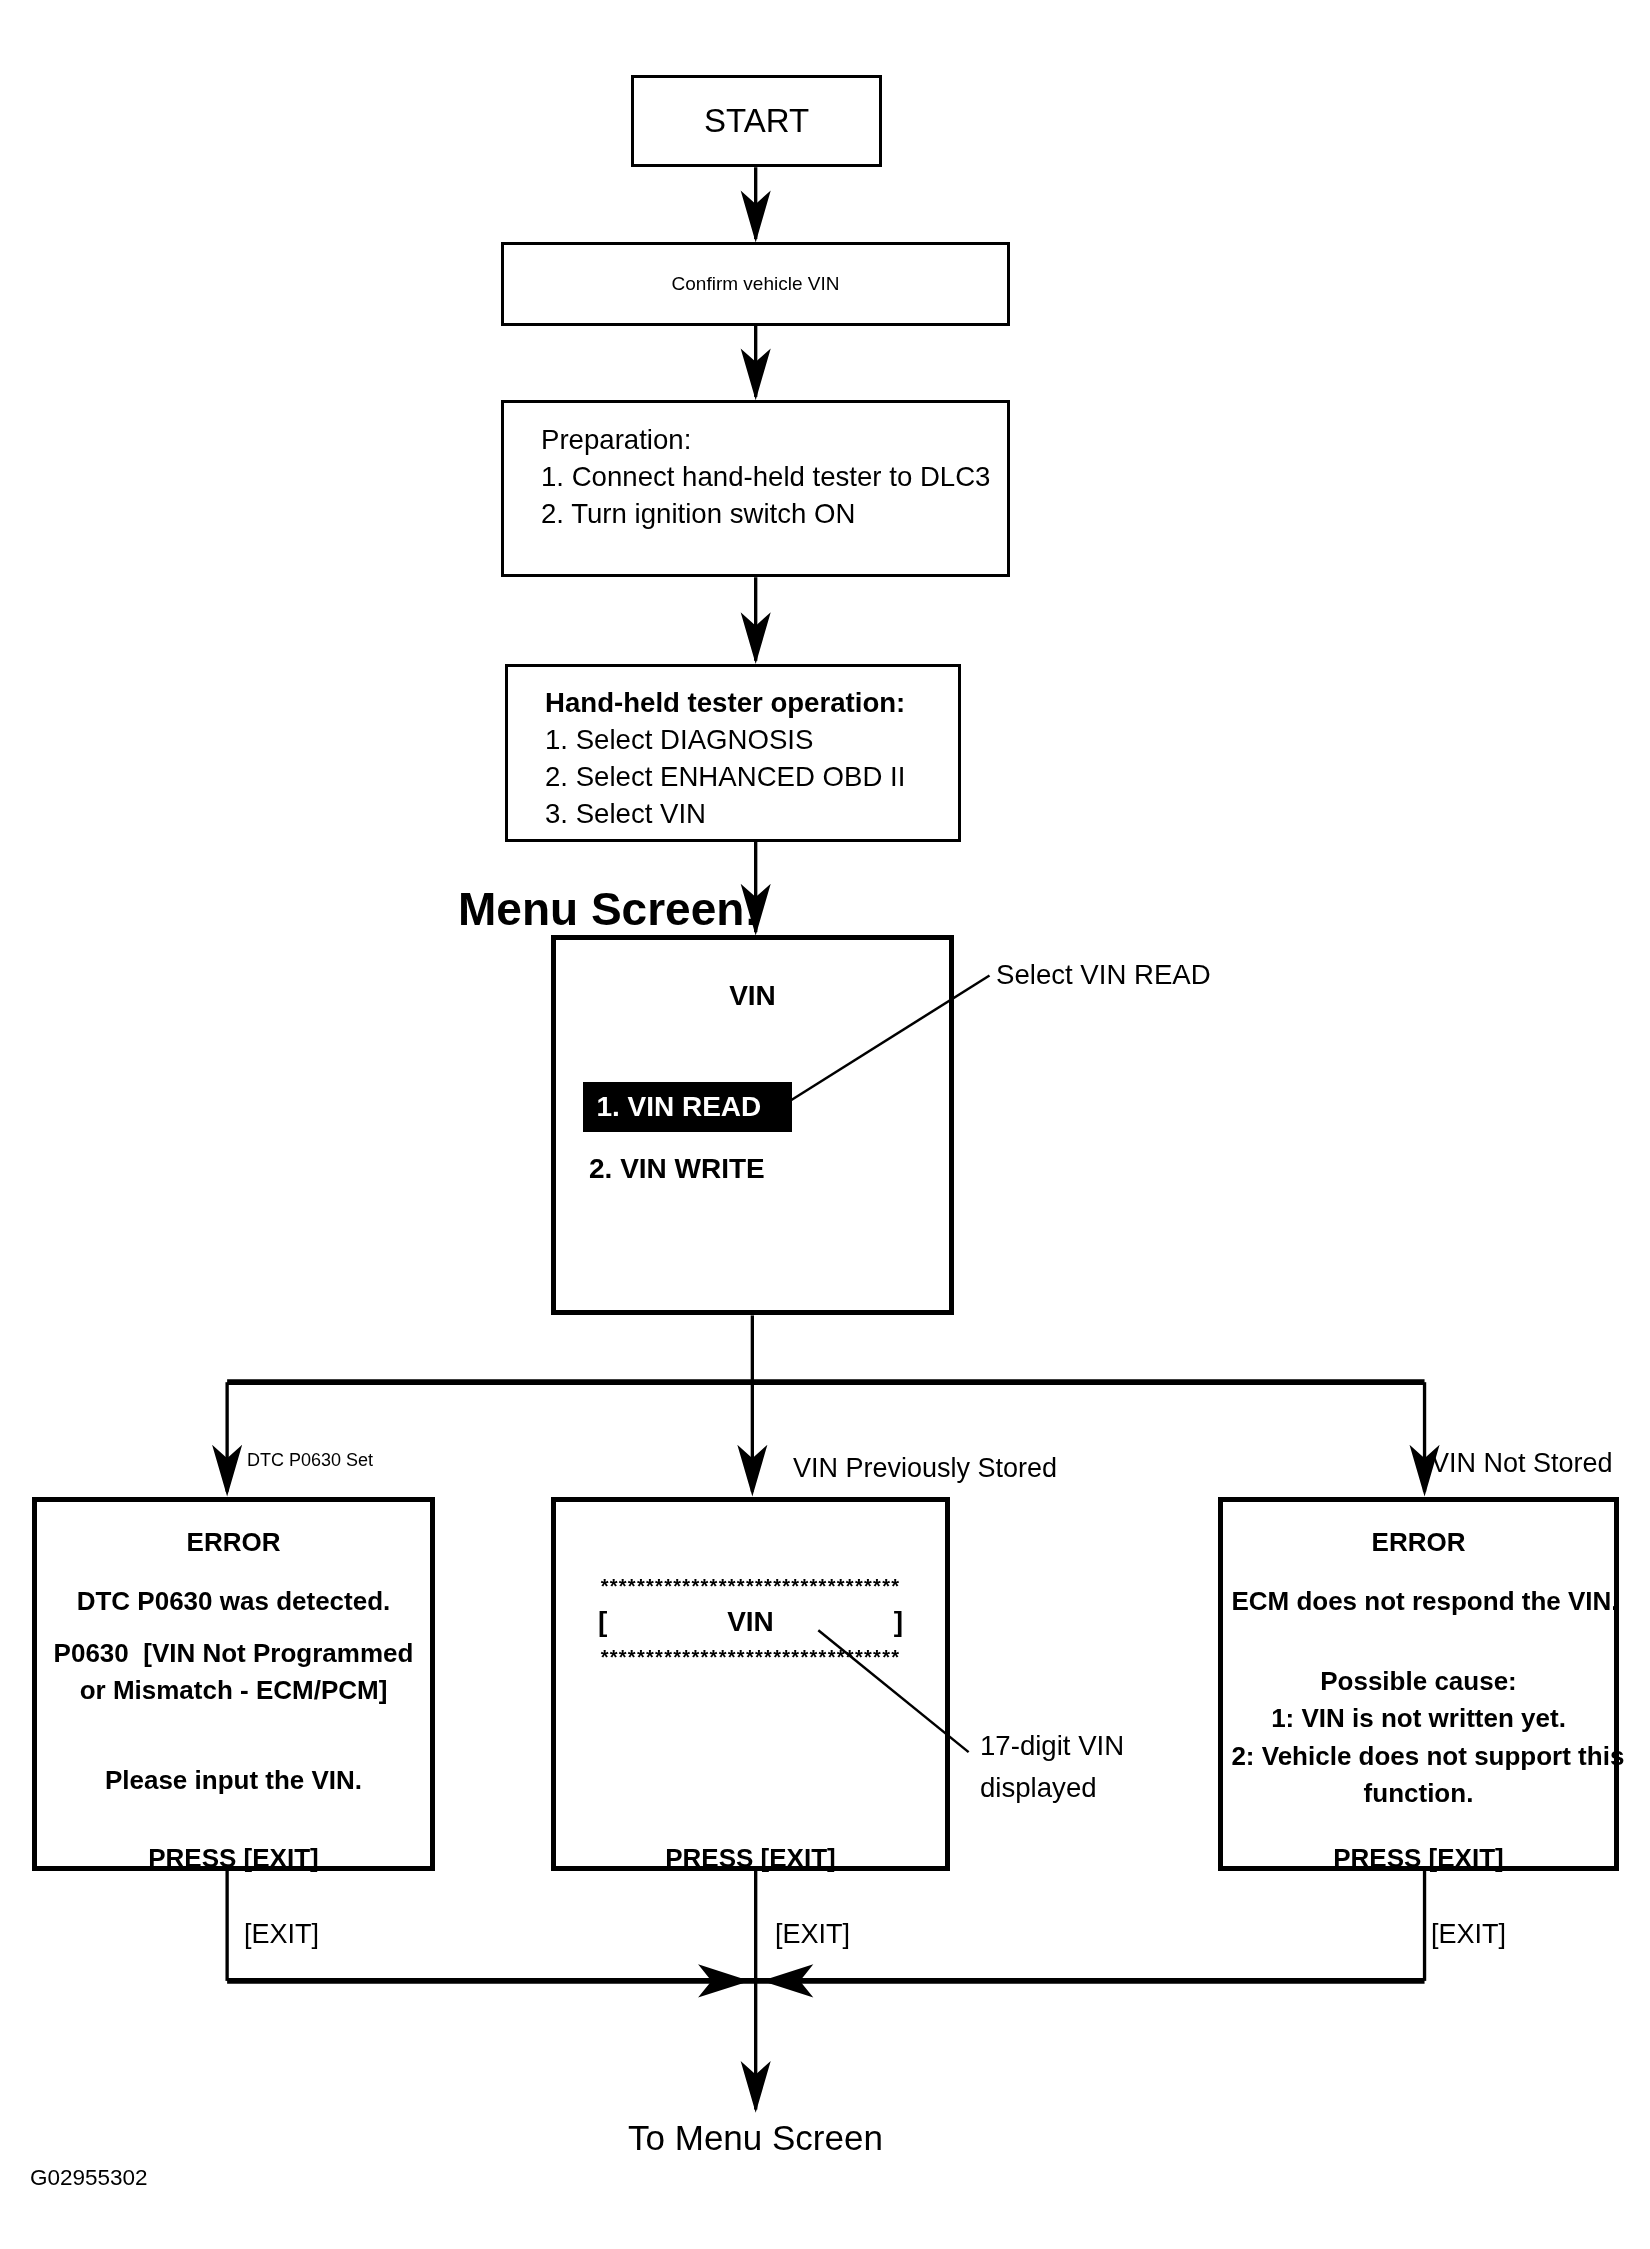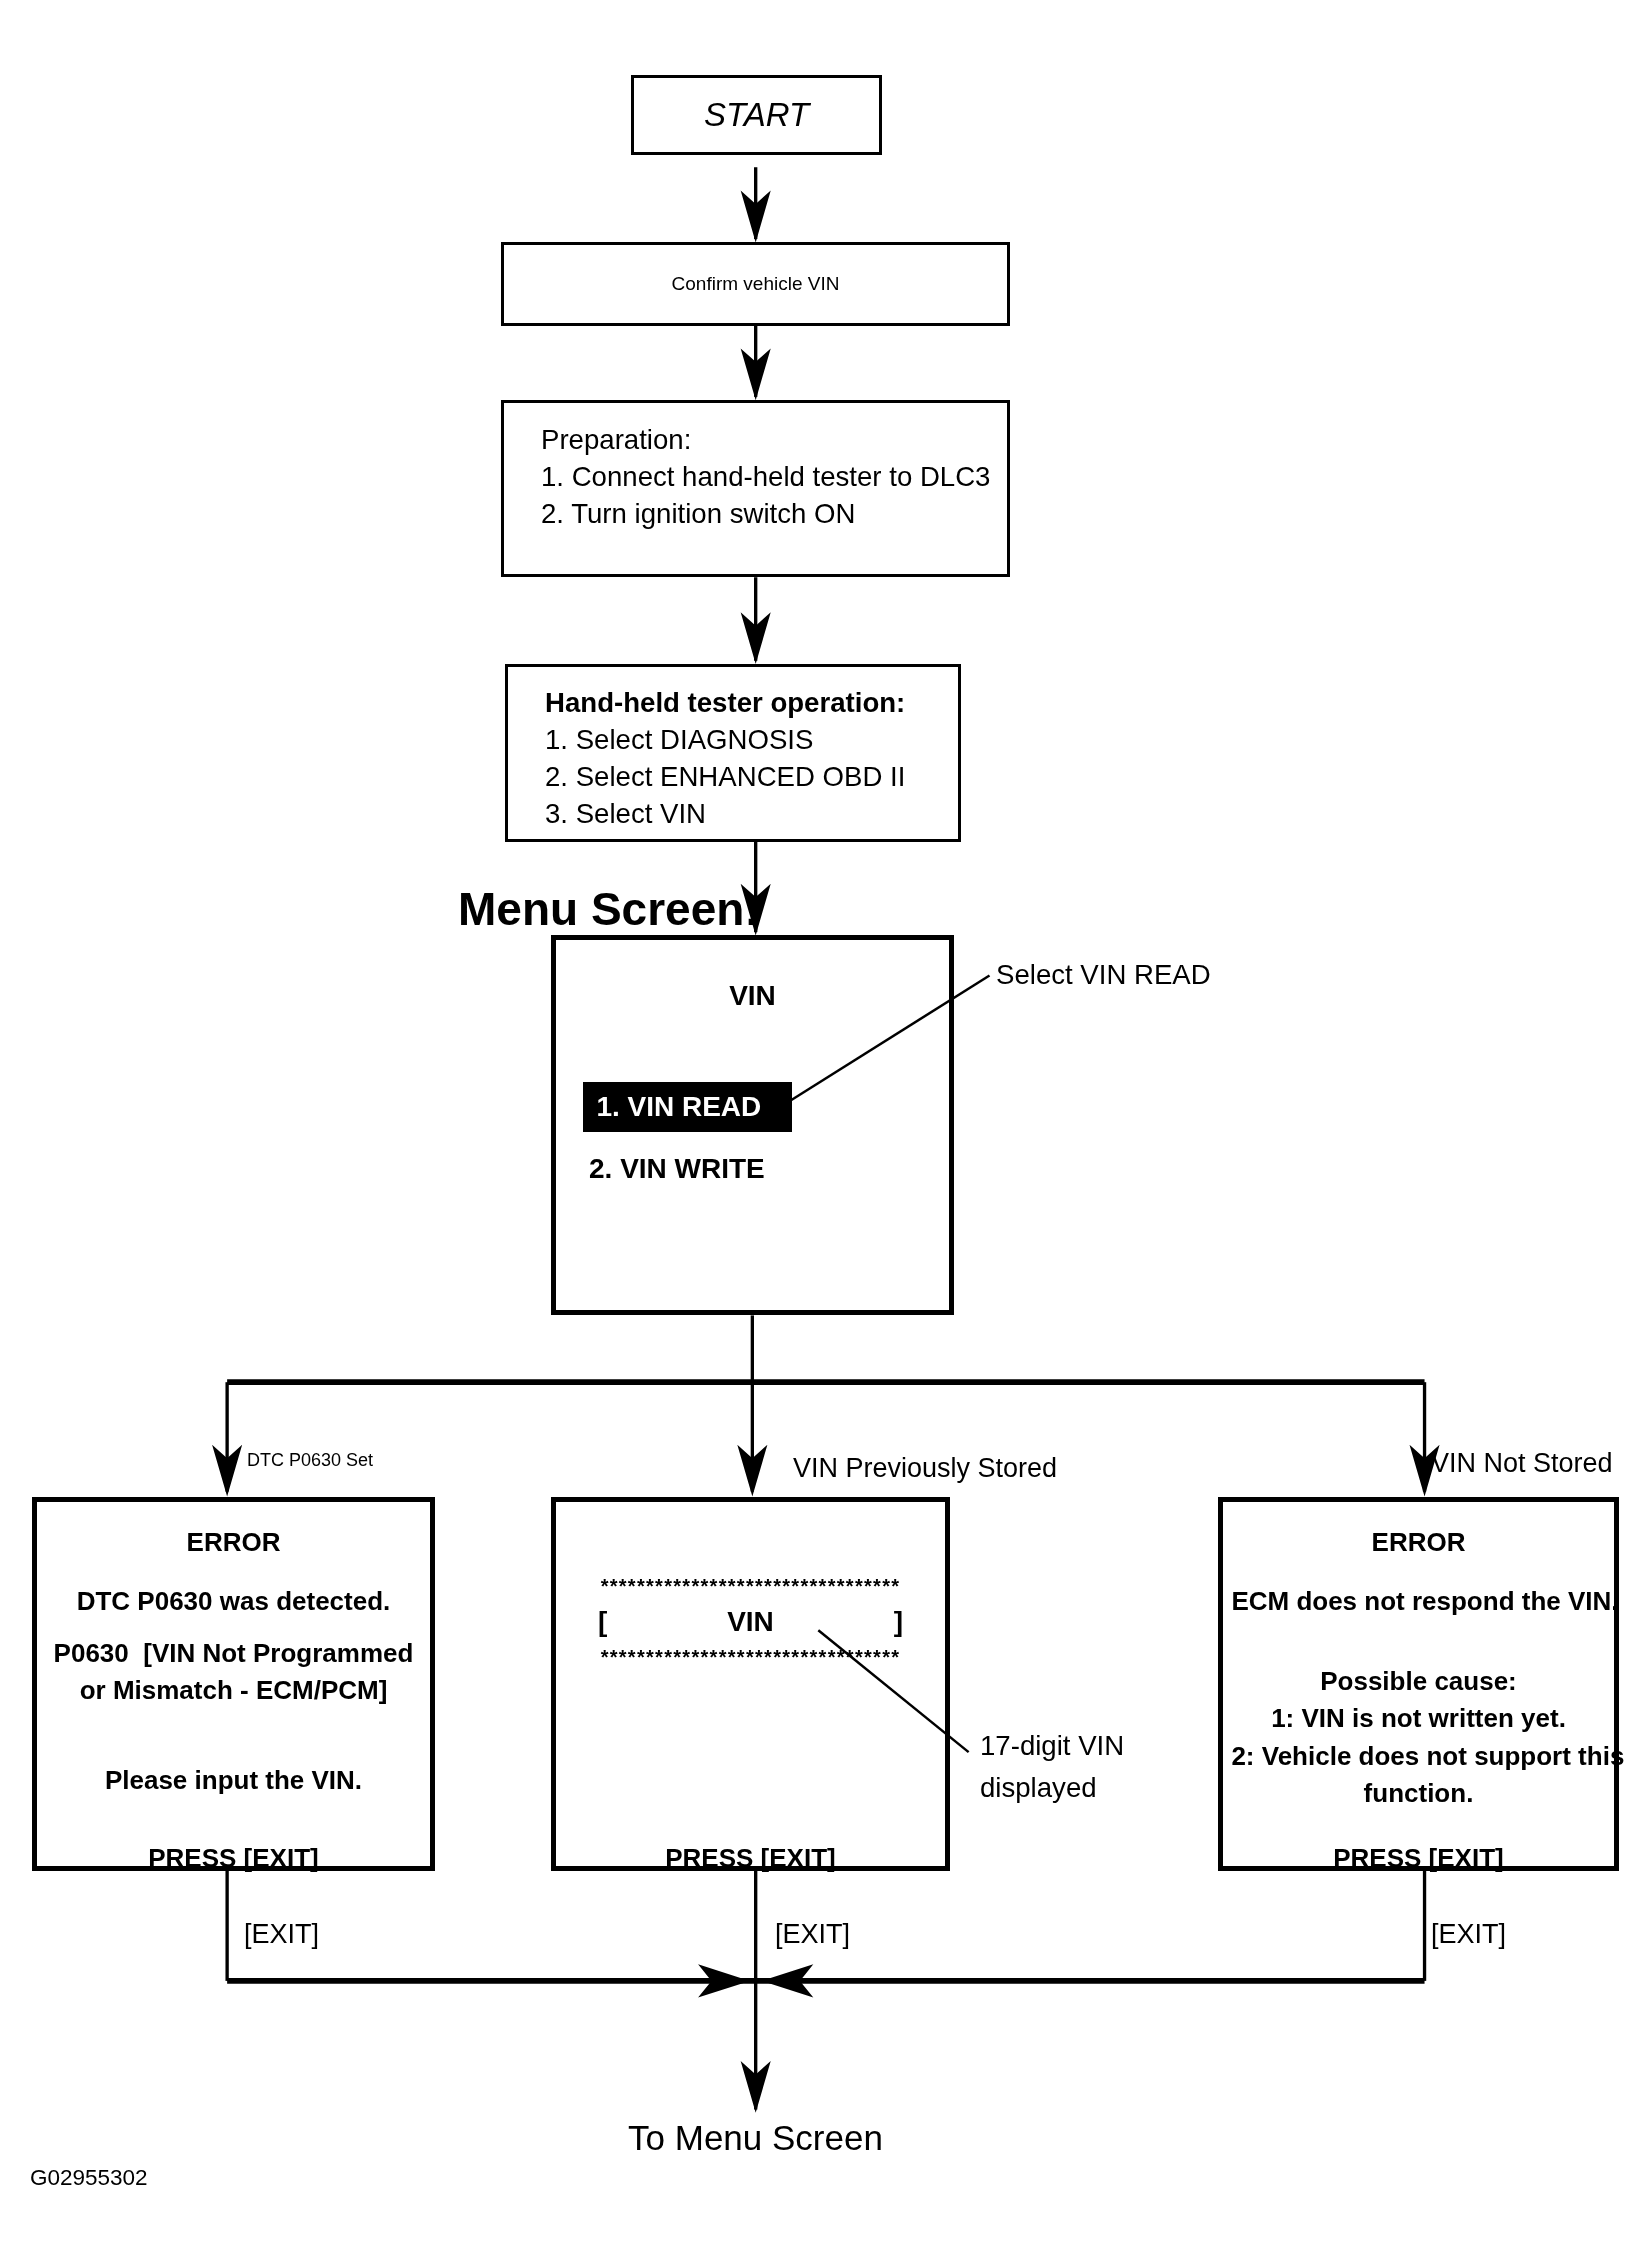--- a/index.html
+++ b/index.html
@@ -28,21 +28,21 @@
   .stars { font-weight:bold; font-size:20px; letter-spacing:1.3px; }
   .vinrow {
     position:absolute; left:42px; right:42px; display:flex;
     justify-content:space-between; align-items:center;
     font-weight:bold; font-size:28px;
   }
 </style>
 </head>
 <body>
 
-<div class="box center-text" style="left:631px; top:75px; width:251px; height:80px;font-style:italic;">
+<div class="box center-text" style="left:631px; top:75px; width:251px; height:92px;">
   <span style="font-size:33px;">START</span>
 </div>
 
 <div class="box center-text" style="left:501px; top:242px; width:509px; height:84px;">
   <span style="font-size:19px;">Confirm vehicle VIN</span>
 </div>
 
 <div class="box listbox" style="left:501px; top:400px; width:509px; height:177px;">
   <span class="ln">Preparation:</span>
   <span class="ln">1. Connect hand-held tester to DLC3</span>

